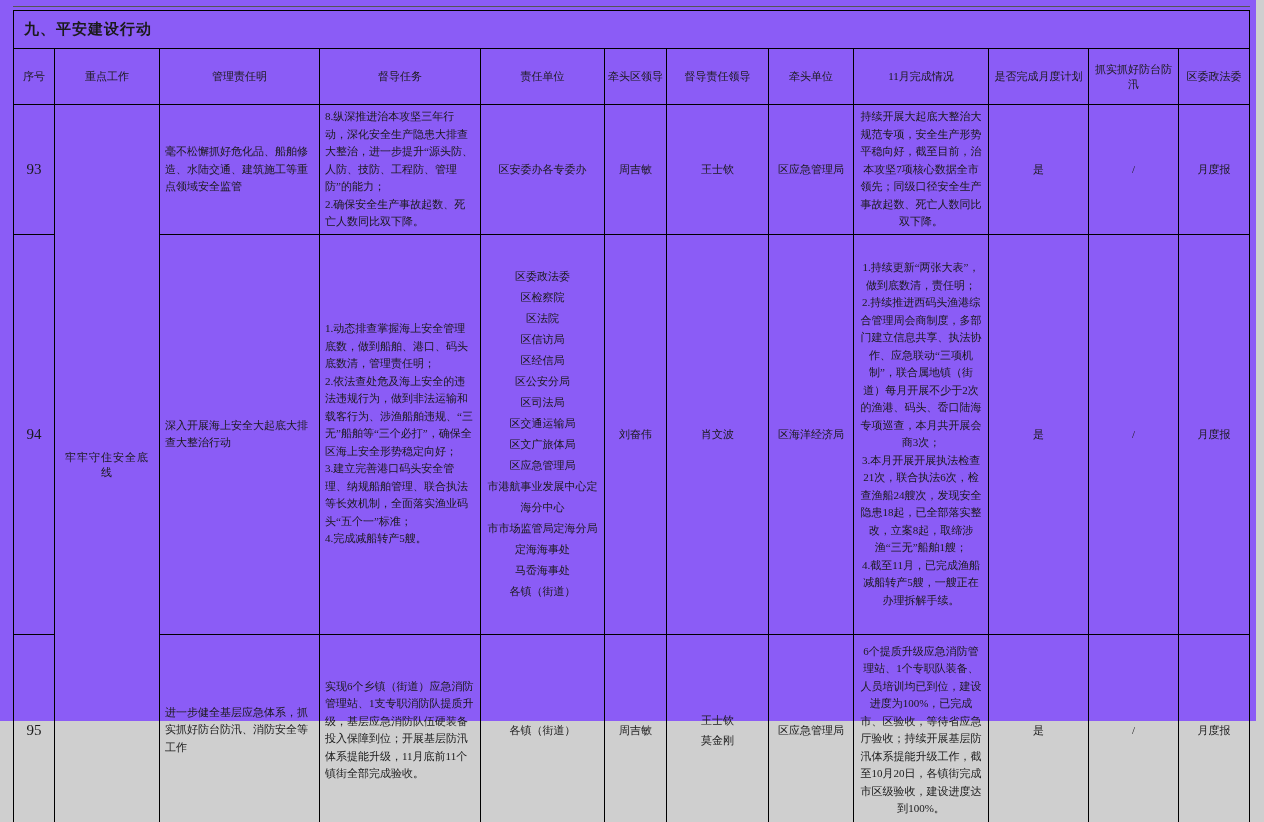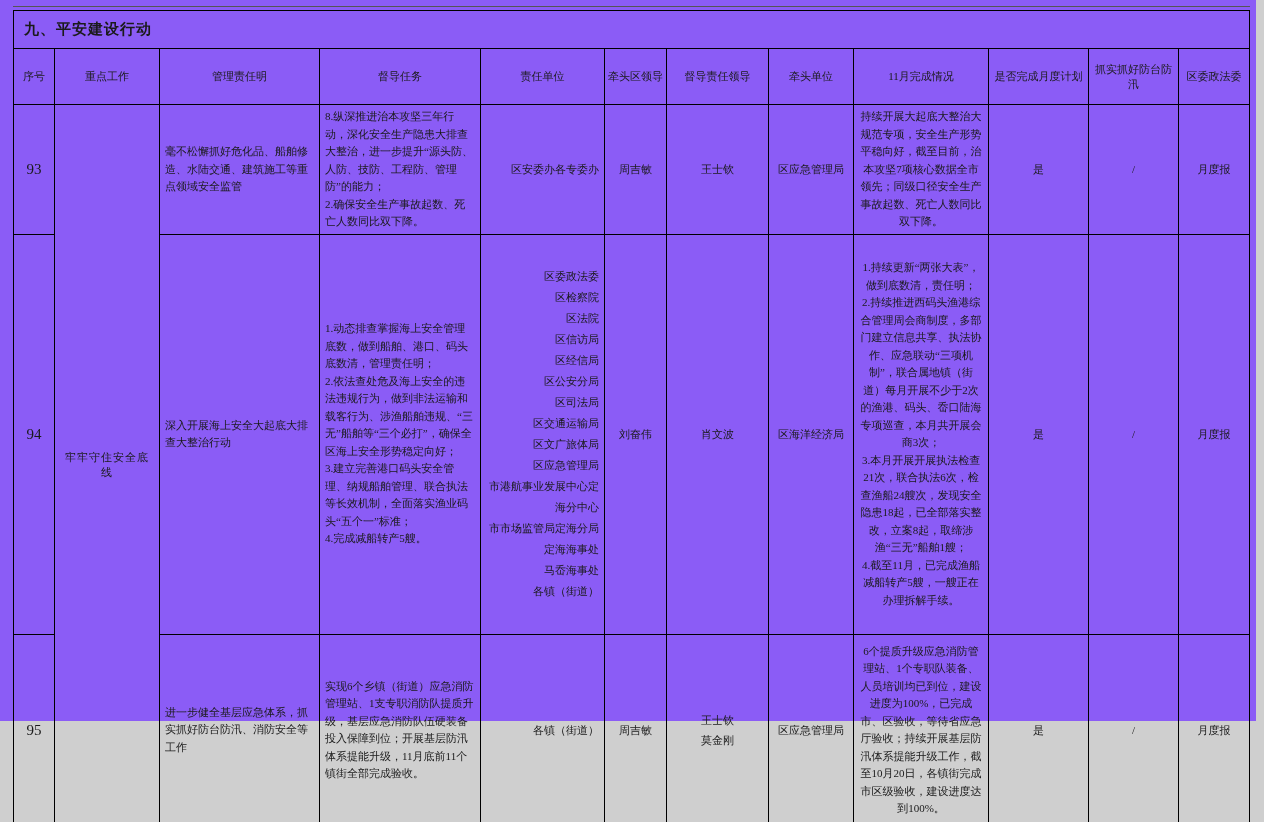--- a/index.html
+++ b/index.html
@@ -43,21 +43,21 @@
     line-height: 15px;
   }
   tr.r93 { height: 122px; }
   tr.r94 { height: 400px; }
   tr.r95 { height: 192px; }
   td.c-left   { text-align: left; }
   .pre  { white-space: pre-line; }
   .body-text { line-height: 17.5px; }
   td.serial { text-align: center; font-size: 15px; }
   td.keywork { text-align: center; letter-spacing: 1px; }
-  td.units { text-align: right; line-height: 21px; }
+  td.units { text-align: center; line-height: 21px; }
   td.leader { text-align: center; line-height: 20px; }
   td.status { text-align: center; line-height: 17.5px; padding: 3px 6px; }
   td.yesno, td.slash, td.freq { text-align: center; }
 </style>
 </head>
 <body>
 
 <div class="page">
   <div class="top-rule"></div>
 

